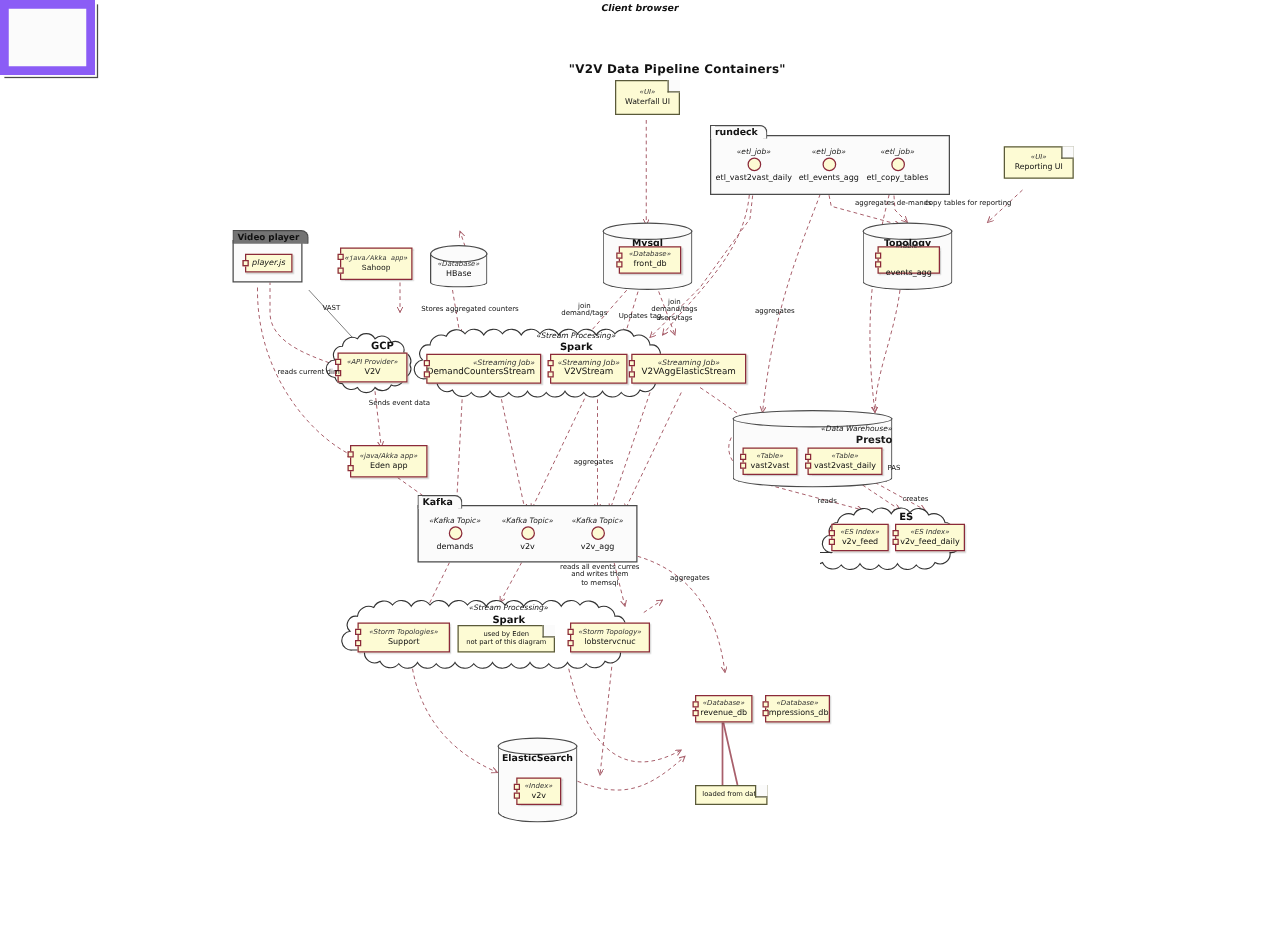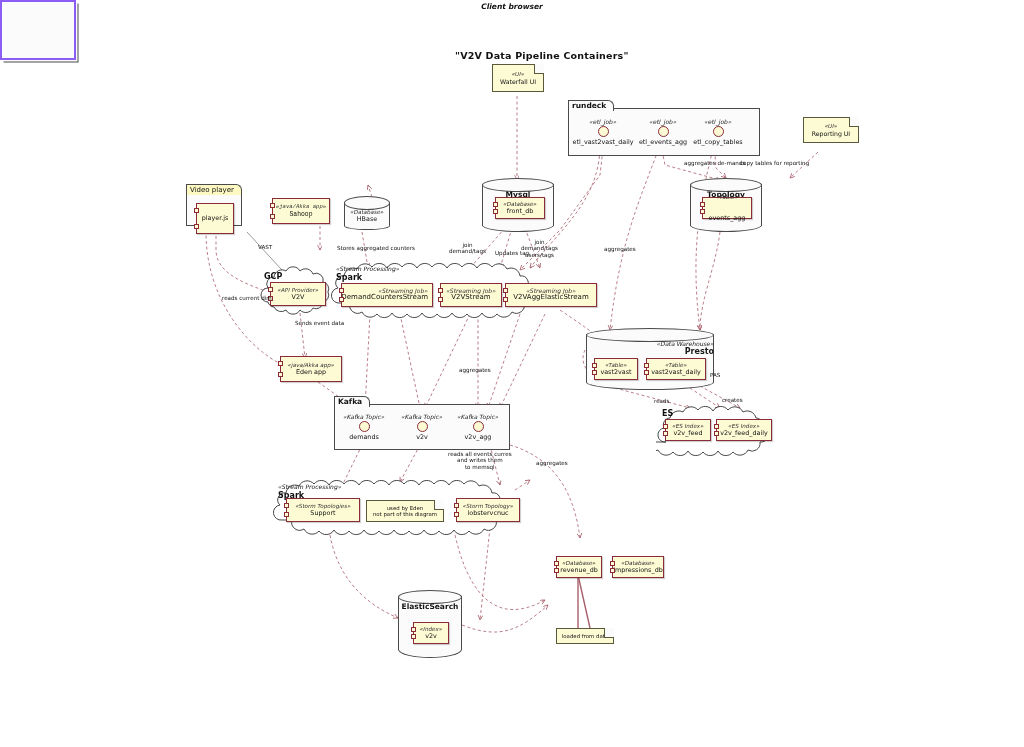--- a/index.html
+++ b/index.html
@@ -11,21 +11,21 @@
   #canvas{position:absolute;left:0;top:0;width:1024px;height:747px;}
   #edges{position:absolute;left:0;top:0;width:1024px;height:747px;pointer-events:none;}
 
   .diagram-title{
     position:absolute;font-size:9.5px;font-weight:bold;color:#111;
     white-space:nowrap;letter-spacing:.2px;
   }
 
   
   .pkgbox{
-    background:#fbfbfb;border:2px solid #8b5cf6;box-sizing:border-box;
+    background:#fbfbfb;border:7px solid #8b5cf6;box-sizing:border-box;
     box-shadow:2px 2px 0 -0.5px #fbfbfb, 3px 3px 0 -0.5px #4a4a4a;
     font-style:italic;
   }
   .pkgbox .cap{
     position:absolute;top:2px;left:0;right:0;text-align:center;
     font-size:7.5px;font-weight:bold;color:#111;
   }
   
   .tabbox{
     background:#fbfbfb;border:1px solid #4a4a4a;box-sizing:border-box;position:absolute;
@@ -70,21 +70,21 @@
   }
   .cyl .cyllabel{
     position:absolute;left:0;right:0;top:12px;text-align:center;
     font-size:7.5px;font-weight:bold;color:#111;
   }
 
   
   .cloud{position:absolute;box-sizing:border-box;}
   .cloud svg{position:absolute;left:0;top:0;width:100%;height:100%;}
   .cloud .cloudlabel{
-    position:absolute;left:6px;right:0;color:#111;
+    position:absolute;left:16px;right:0;text-align:center;color:#111;
   }
   .cloud .cl-stereo{font-size:6px;font-style:italic;}
   .cloud .cl-name{font-size:8px;font-weight:bold;}
 
   
   .note{
     position:absolute;box-sizing:border-box;background:#fdfbd4;
     border:1px solid #5a5a3a;
     display:flex;flex-direction:column;align-items:center;justify-content:center;
     text-align:center;line-height:1.15;padding:2px 3px;
@@ -110,22 +110,22 @@
     position:absolute;font-size:5.6px;color:#111;white-space:pre;
     line-height:1.12;text-align:center;
   }
 
   
   .subbox{
     position:absolute;box-sizing:border-box;background:#fbfbfb;border:1px solid #4a4a4a;
   }
   .subbox>.sublabel{
     position:absolute;left:-1px;top:-9px;height:10px;padding:0 7px 0 3px;
-    background:#fef9c3;border:1px solid #4a4a4a;border-bottom:none;
-    font-size:7px;font-weight:normal;line-height:10px;color:#111;
+    background:#737373;border:1px solid #4a4a4a;border-bottom:none;
+    font-size:7px;font-weight:bold;line-height:10px;color:#111;
     border-radius:0 6px 0 0;white-space:nowrap;
   }
 </style>
 </head>
 <body>
 
 <div id="canvas">
 
   <svg id="edges" viewBox="0 0 1024 747">
     <defs>
@@ -219,21 +219,21 @@
     <div class="nstereo">«UI»</div>
     <div class="ntext">Reporting UI</div>
   </div>
 
   <div class="pkgbox" style="left:176px;top:172px;width:76px;height:60px;">
     <div class="cap">Client browser</div>
   </div>
   <div class="subbox" style="left:186px;top:192px;width:56px;height:34px;">
     <div class="sublabel">Video player</div>
   </div>
-  <div class="comp" style="left:196px;top:203px;width:38px;height:31px;">
+  <div class="comp" style="left:196px;top:203px;width:38px;height:15px;font-style:italic;">
     <div class="nm">player.js</div>
   </div>
 
   <div class="tabbox" style="left:568px;top:108px;width:192px;height:48px;">
     <div class="tablabel">rundeck</div>
   </div>
   <div class="iface" style="left:565px;top:118px;width:76px;">
     <div class="istereo">«etl_job»</div>
     <div class="icircle"></div>
     <div class="iname">etl_vast2vast_daily</div>

